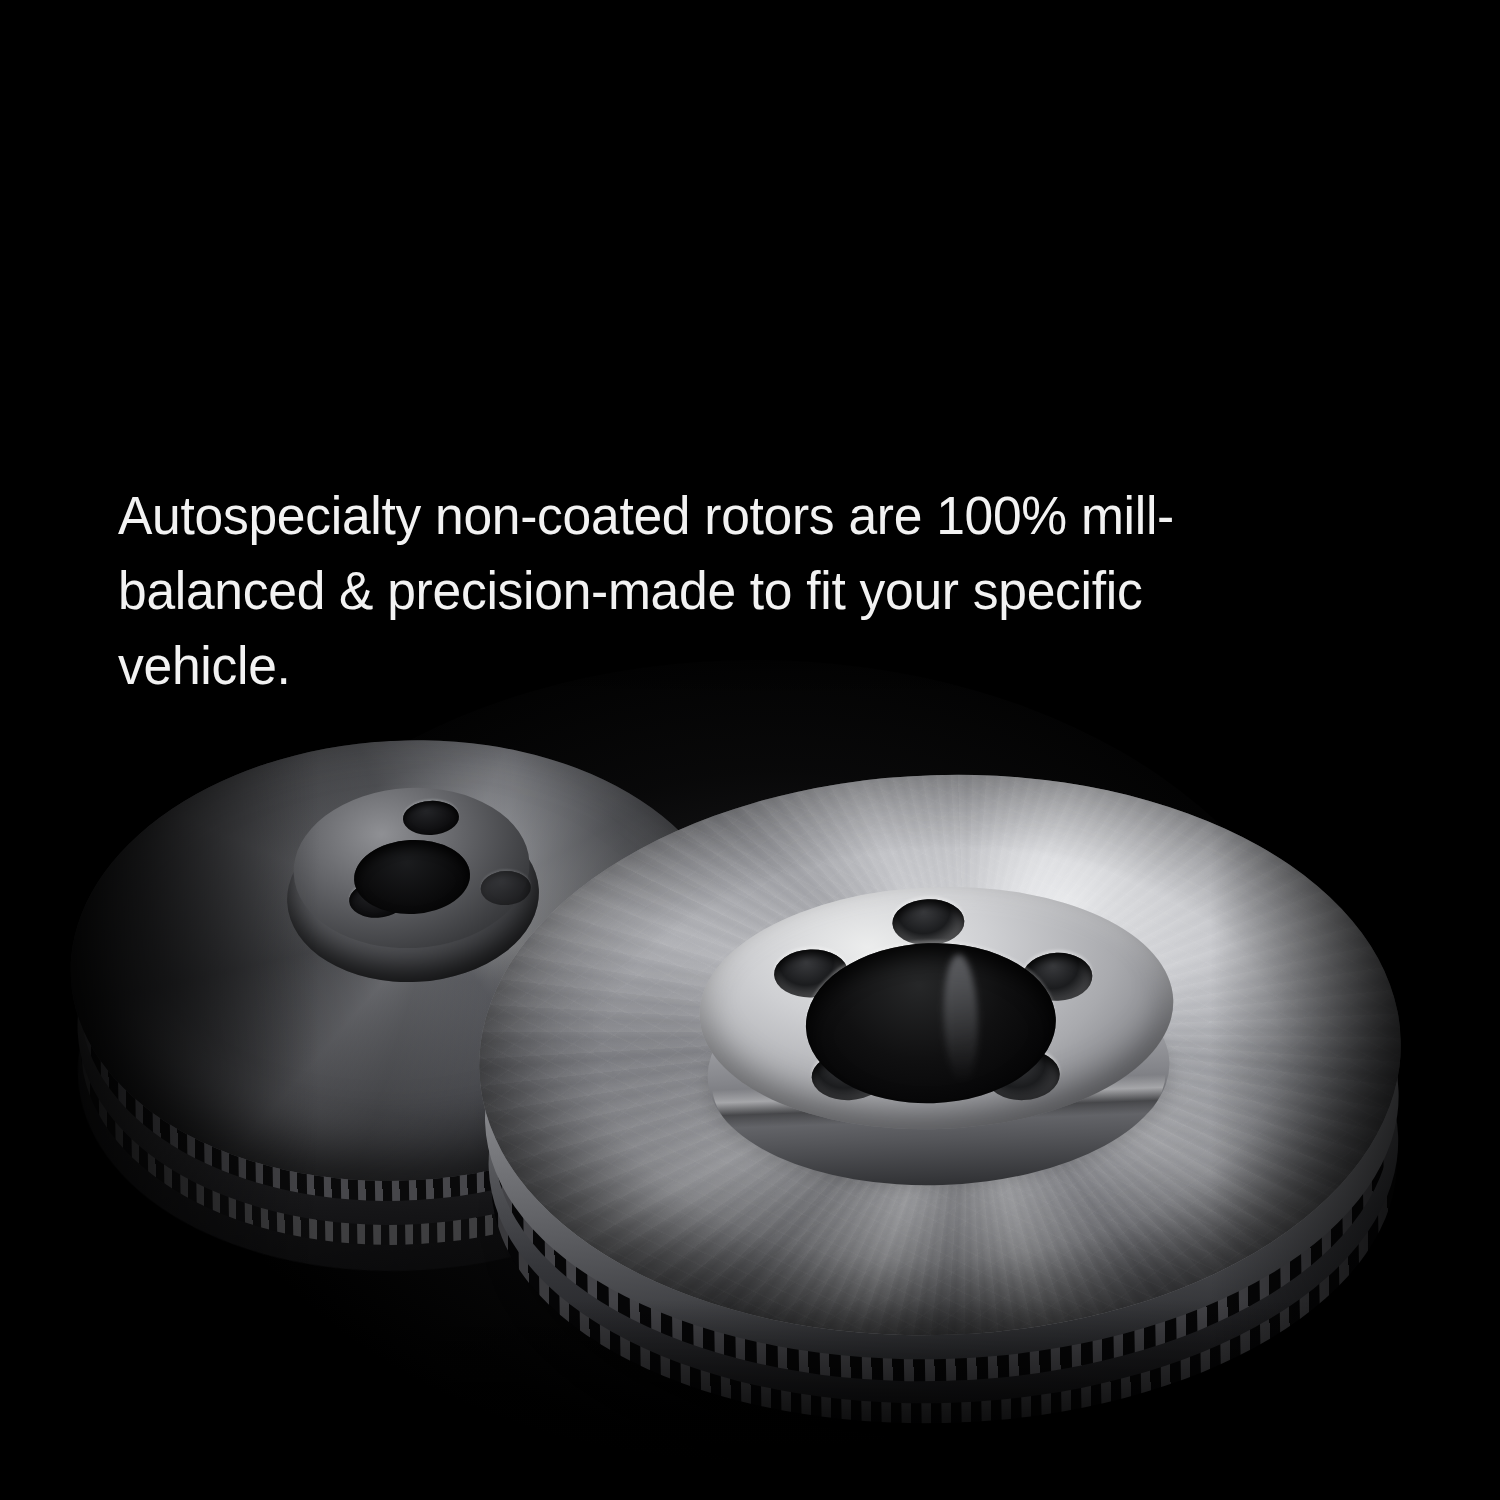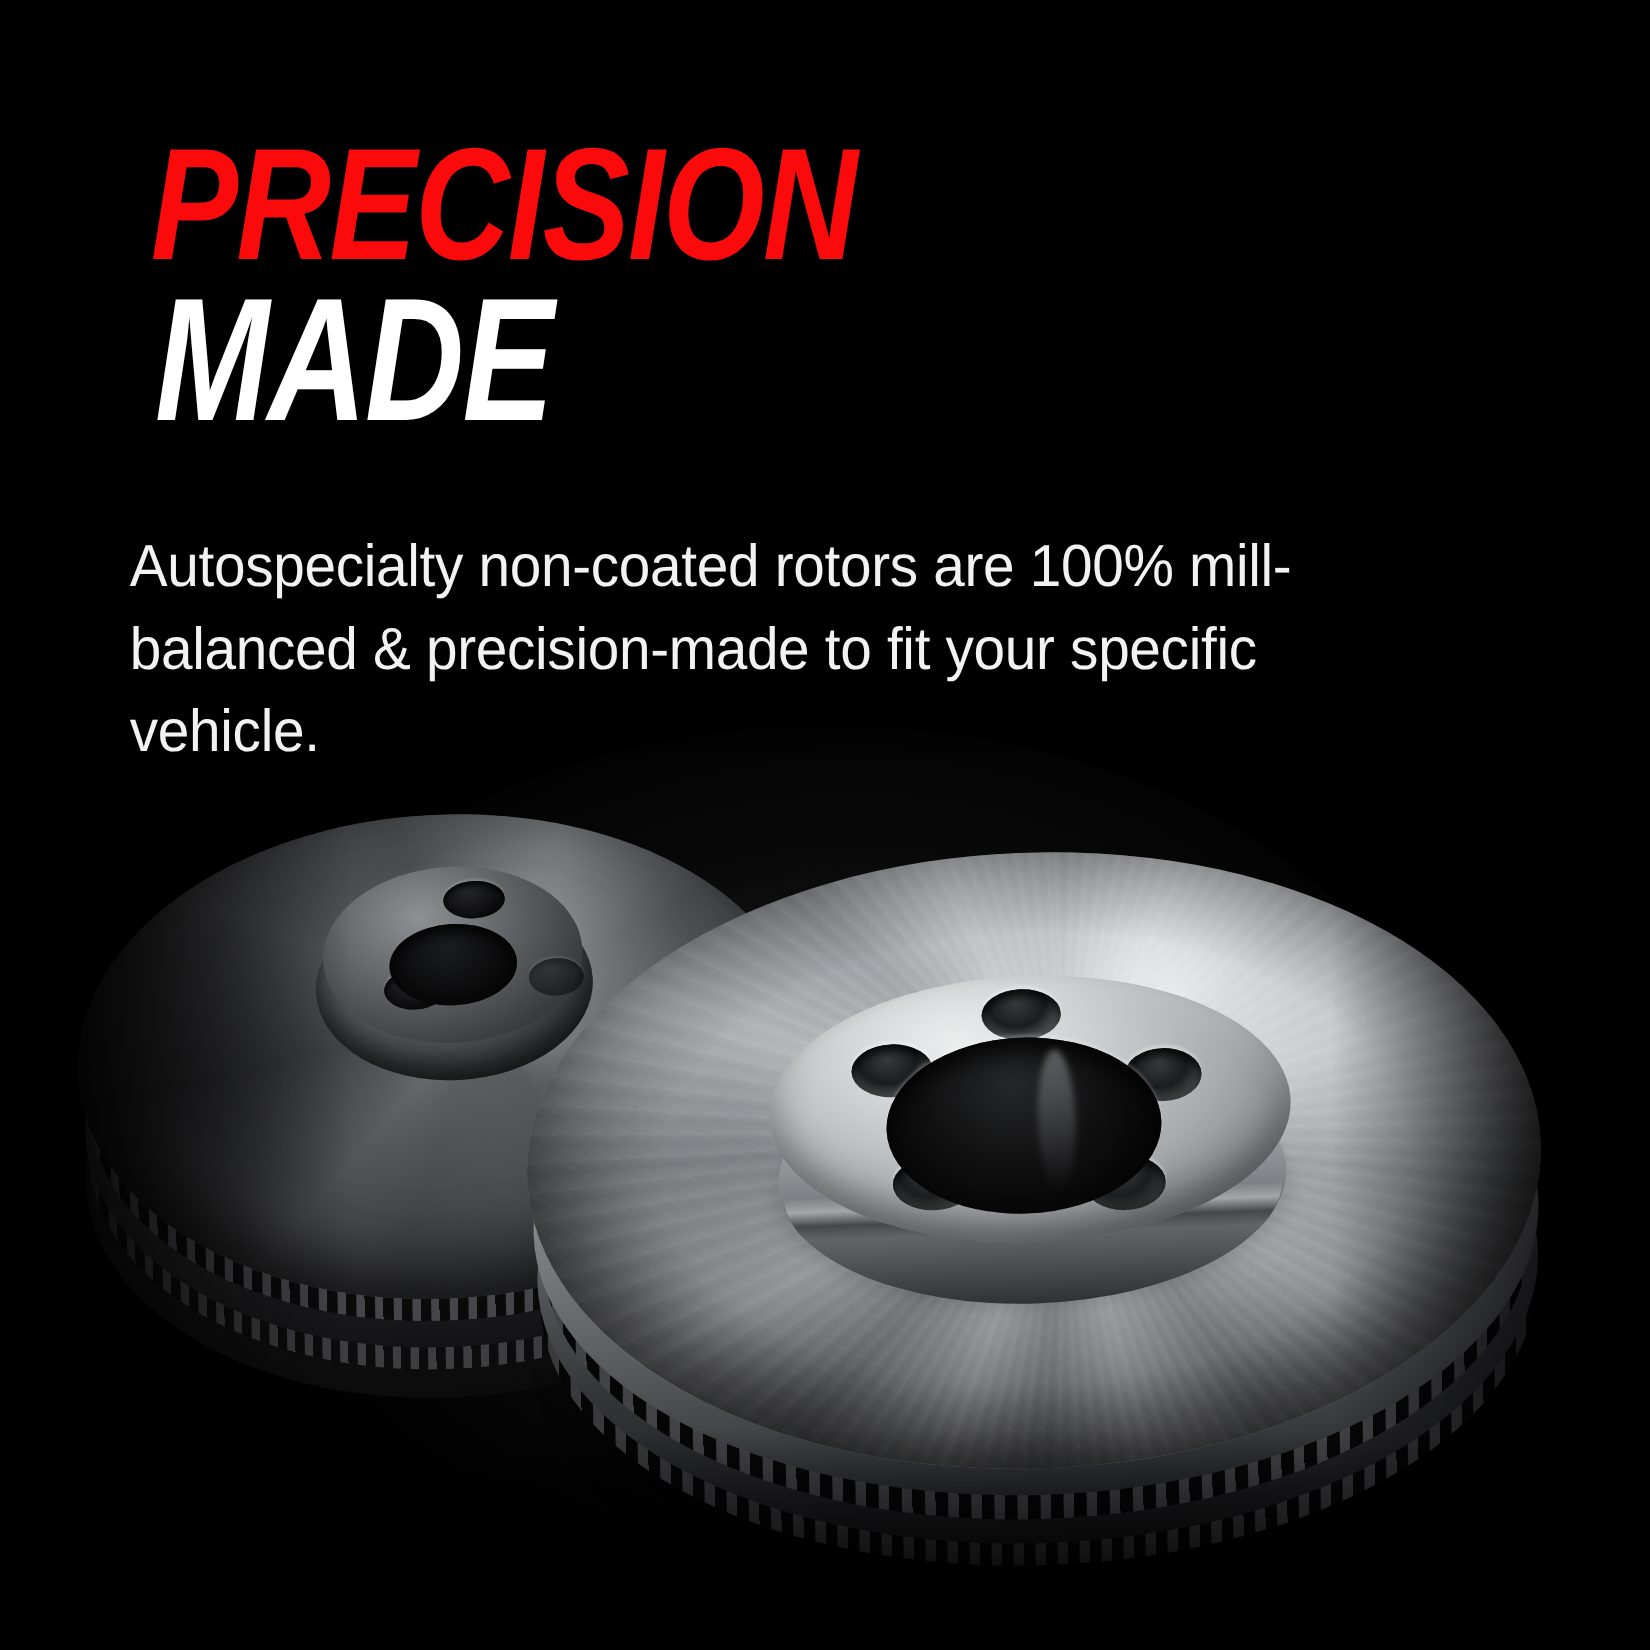--- a/index.html
+++ b/index.html
@@ -249,20 +249,16 @@
       <div class="disc front-bore"></div>
       <div class="disc front-bore-hl"></div>
     </div>
 
     <div class="glow photo-fade-t"></div>
     <div class="glow photo-fade-l"></div>
     <div class="glow photo-fade-r"></div>
     <div class="glow photo-fade-b"></div>
   </div>
 
-  <div class="headline-block">
-    <div class="hl-line hl-precision" style="color: rgb(250, 10, 10);">PRECISION</div>
-    <div class="hl-line hl-made" style="color: rgb(255, 255, 255);">MADE</div>
-  </div>
 
   <p class="body-copy" style="color: rgb(242, 242, 242);">Autospecialty non-coated rotors are 100% mill-balanced &amp; precision-made to fit your specific vehicle.</p>
 
 </div>
 
 </body></html>

